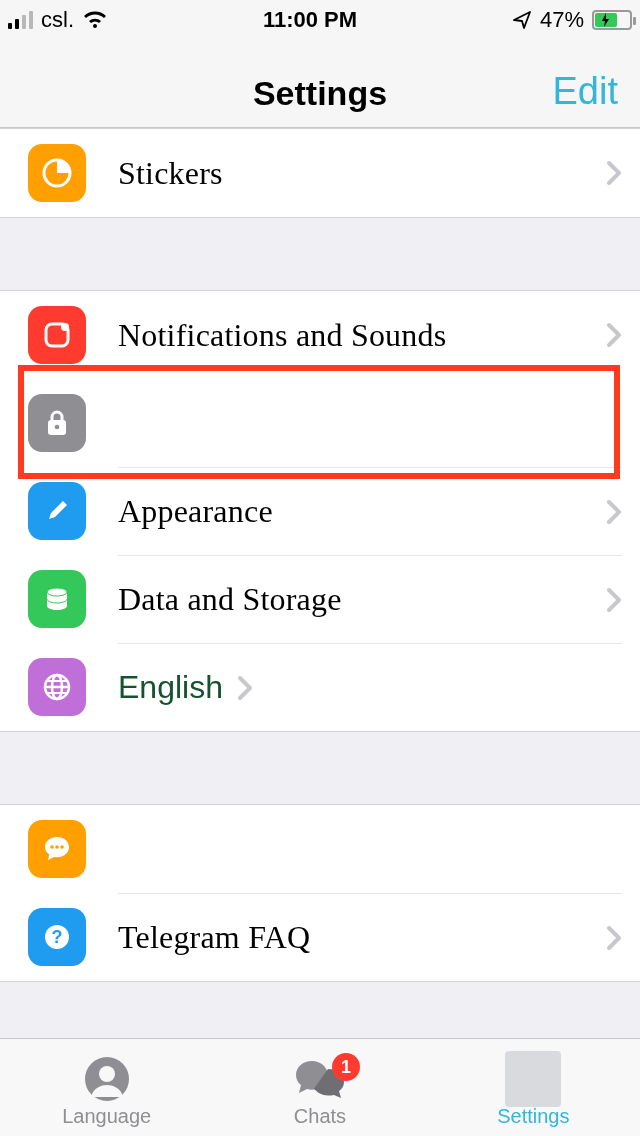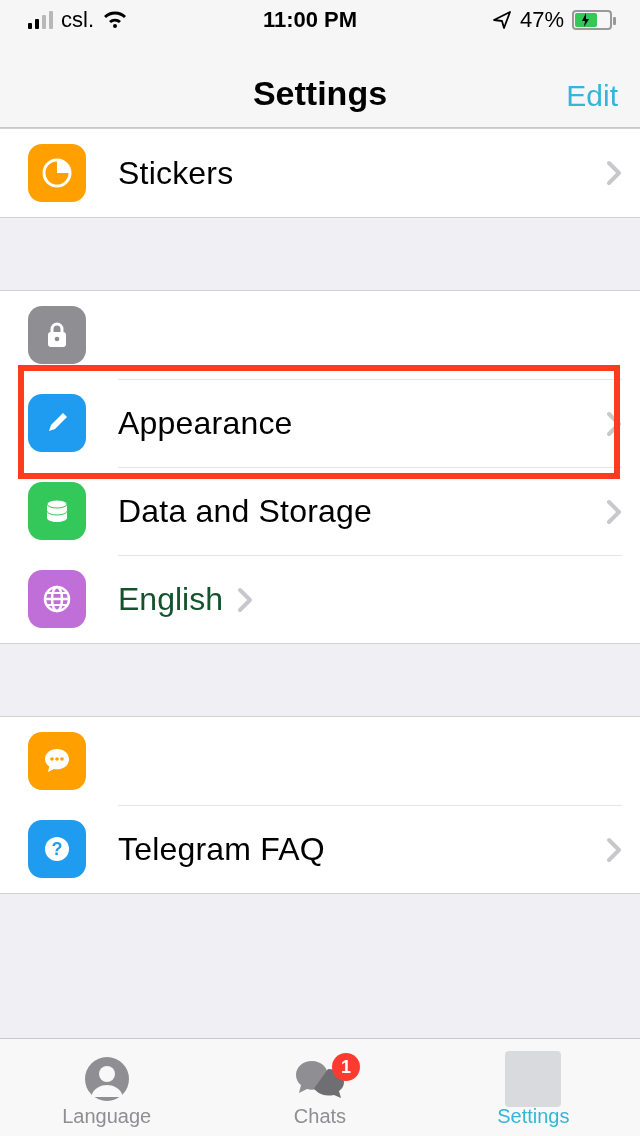--- a/index.html
+++ b/index.html
@@ -11,21 +11,21 @@
     position: relative;
     overflow: hidden;
     color: #000;
   }
   
   .status-bar {
     height: 40px;
     display: flex;
     align-items: center;
     justify-content: space-between;
-    padding: 0 28px;
+    padding: 0 8px;
     font-size: 22px;
     font-weight: 500;
     background: #f6f6f6;
   }
   .status-left, .status-right { display: flex; align-items: center; gap: 8px; }
   .signal-bars { display:flex; align-items:flex-end; gap:3px; height:18px; }
   .signal-bars span { width:4px; background:#000; border-radius:1px; }
   .signal-bars span:nth-child(1){height:6px;}
   .signal-bars span:nth-child(2){height:10px;}
   .signal-bars span:nth-child(3){height:14px;background:#b8b8b8;}
@@ -42,21 +42,21 @@
     height: 88px;
     background: #f6f6f6;
     border-bottom: 1px solid #c8c7cc;
     display:flex;
     align-items:flex-end;
     justify-content:center;
     position:relative;
     padding-bottom:14px;
   }
   .nav-title { font-size:34px; font-weight:700; }
-  .nav-edit { position:absolute; right:22px; bottom:14px; color:#33b6d8; font-size:30px; }
+  .nav-edit { position:absolute; right:22px; bottom:14px; color:#33b6d8; font-size:38px; }
 
   
   .group { background:#fff; border-top:1px solid #d1d1d6; border-bottom:1px solid #d1d1d6; }
   .gap { height:72px; }
   .row {
     display:flex;
     align-items:center;
     min-height:88px;
     padding: 0 18px 0 28px;
     position:relative;
@@ -66,21 +66,21 @@
     flex:1;
     display:flex;
     align-items:center;
     min-height:88px;
     margin-left:0;
   }
   .icon-box {
     width:58px; height:58px; border-radius:14px; margin-right:32px;
     display:flex; align-items:center; justify-content:center; flex-shrink:0;
   }
-  .row-label { font-size:32px; flex:1; letter-spacing:0.2px; }
+  .row-label { font-size:32px; flex:1; letter-spacing:0.2px;font-family:Liberation Serif, serif; }
   .row-value { font-size:32px; color:#14532d; margin-right:14px; }
   .chevron { color:#c7c7cc; }
   .chevron svg { display:block; }
 
   .highlight-box {
     position:absolute;
     border:6px solid #ff3b1f;
     pointer-events:none;
     z-index:50;
   }
@@ -185,20 +185,36 @@
           </svg>
         </span>
     </div>
   </div>
 </div>
 
 <div class="gap"></div>
 
 <div class="group" style="position:relative">
 
+  <div class="row">
+    <div class="icon-box ic-notify">
+      <svg width="34" height="34" viewBox="0 0 34 34">
+          <rect x="6" y="6" width="22" height="22" rx="6" fill="none" stroke="#fff" stroke-width="3"></rect>
+          <circle cx="25" cy="9" r="4" fill="#fff"></circle>
+        </svg>
+    </div>
+    <div class="row-inner">
+      <div class="row-label">Notifications and Sounds</div>
+      <span class="chevron">
+          <svg width="16" height="26" viewBox="0 0 16 26">
+            <path d="M3 3l10 10L3 23" fill="none" stroke="#c7c7cc" stroke-width="4" stroke-linecap="round" stroke-linejoin="round"></path>
+          </svg>
+        </span>
+    </div>
+  </div>
 
   <div class="row">
     <div class="icon-box ic-privacy">
       <svg width="30" height="34" viewBox="0 0 30 34">
           <rect x="6" y="14" width="18" height="15" rx="3" fill="#fff"></rect>
           <path d="M10 14v-3a5 5 0 0110 0v3" fill="none" stroke="#fff" stroke-width="3"></path>
           <circle cx="15" cy="21" r="2.3" fill="#8e8e93"></circle>
         </svg>
     </div>
   </div>

